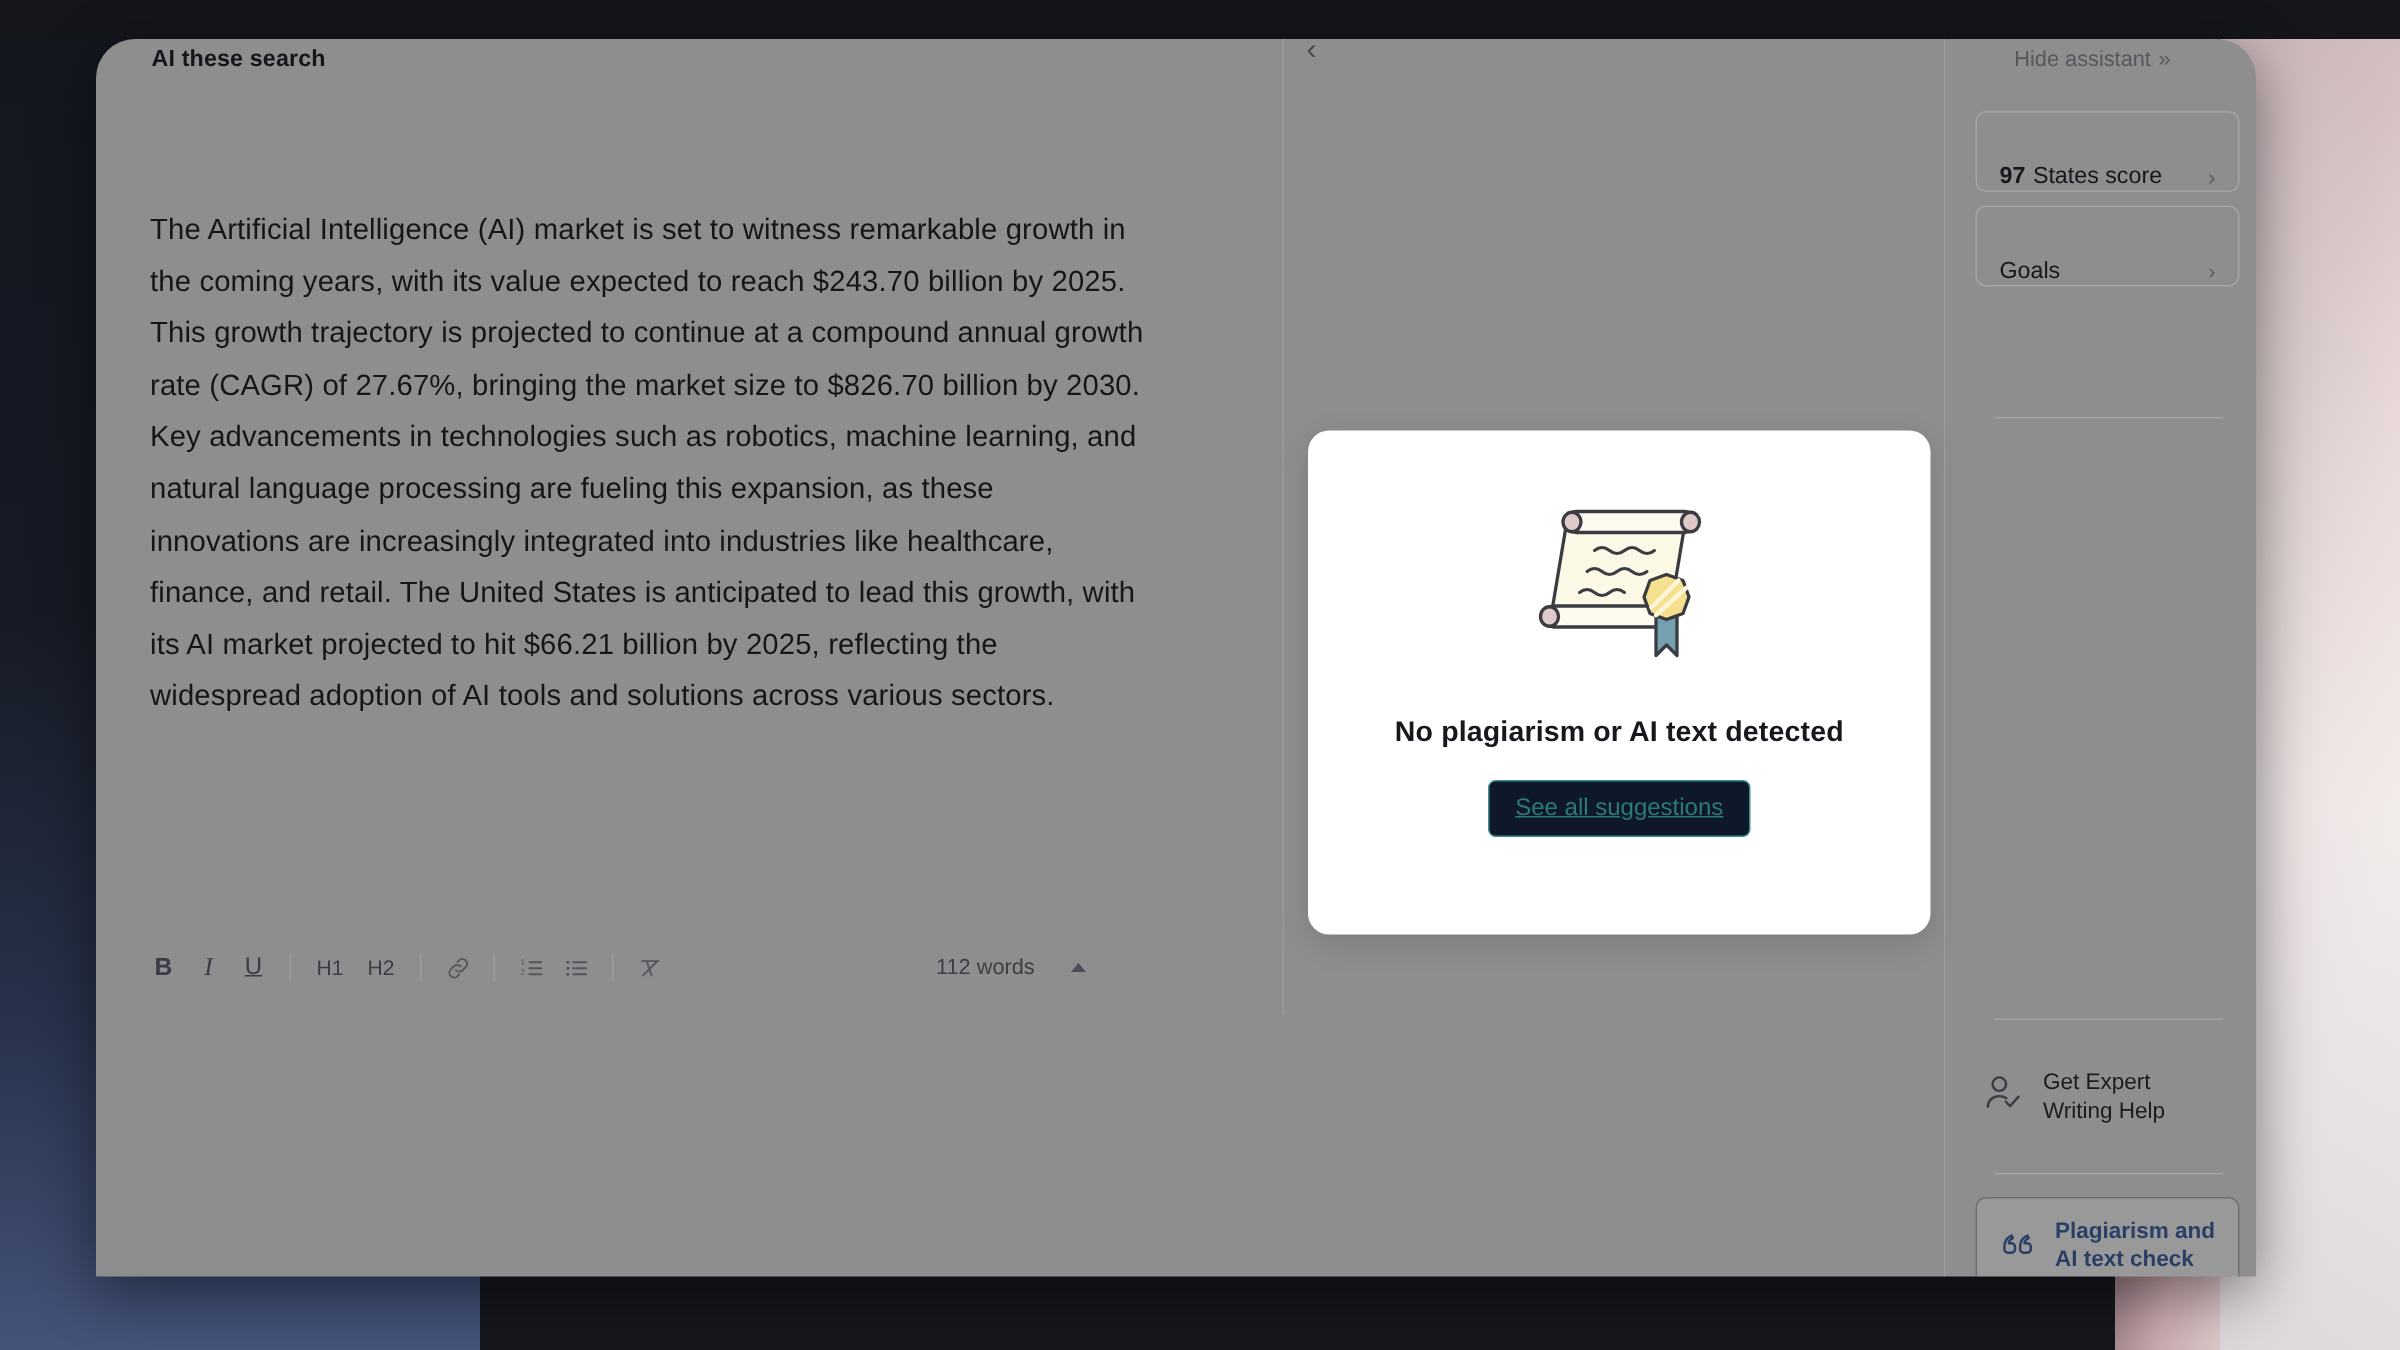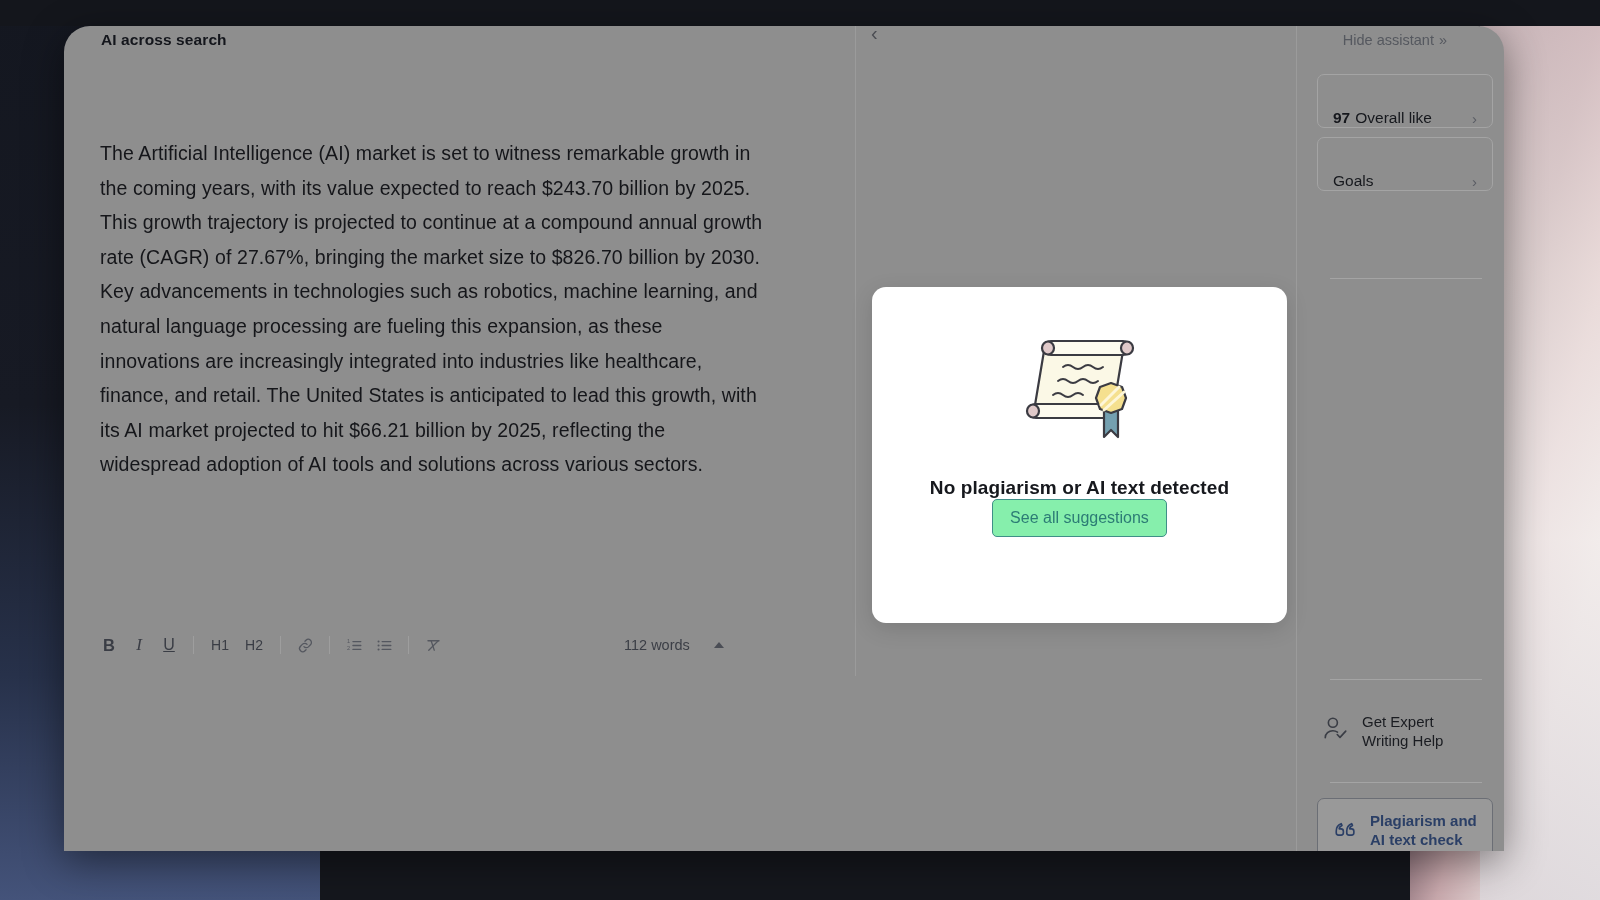--- a/index.html
+++ b/index.html
@@ -108,23 +108,23 @@
   #plag-illu { margin-top:32px; }
   #plag-title {
     margin-top:24px; font-size:19px; font-weight:bold; color:#16181d;
     letter-spacing:.1px;
   }
   #plag-sub {
     margin-top:12px; width:345px; text-align:center;
     font-size:15.5px; line-height:24px; color:#6f727a;
   }
   #plag-btn {
-    margin-top:0; padding:9px 17px;
+    margin-top:20px; padding:9px 17px;
     border:1px solid #3f8f88; border-radius:5px;
-    color:#2c7c75; font-size:16px; background:#86efac; cursor:pointer;
+    color:#2c7c75; font-size:16px; background:#0f172a; cursor:pointer;text-decoration:underline;
   }
 
   
   #sidebar {
     position:absolute; left:1232px; top:0; width:167px; height:825px;
     border-left:1px solid #9b9b9b;
   }
   #hide-assistant {
     position:absolute; right:16px; top:6px;
     font-size:14.5px; color:#55585f; cursor:pointer;
@@ -178,21 +178,21 @@
 </head>
 <body>
 
 <div id="desk-left"></div>
 <div id="desk-right"></div>
 <div id="desk-right-2"></div>
 <div id="desk-topbar"></div>
 
 <div id="app-window">
 
-  <div id="doc-title">AI across search</div>
+  <div id="doc-title">AI these search</div>
 
   <div id="editor-col">
 
     <div id="doc-body">The Artificial Intelligence (AI) market is set to witness remarkable growth in the coming years, with its value expected to reach $243.70 billion by 2025. This growth trajectory is projected to continue at a compound annual growth rate (CAGR) of 27.67%, bringing the market size to $826.70 billion by 2030. Key advancements in technologies such as robotics, machine learning, and natural language processing are fueling this expansion, as these innovations are increasingly integrated into industries like healthcare, finance, and retail. The United States is anticipated to lead this growth, with its AI market projected to hit $66.21 billion by 2025, reflecting the widespread adoption of AI tools and solutions across various sectors.</div>
 
     <div id="toolbar">
       <div id="tool-icons">
 
         <div class="tool-btn bold">B</div>
         <div class="tool-btn ital">I</div>
@@ -286,21 +286,21 @@
 
   <div id="sidebar">
 
     <div id="hide-assistant">
       <span>Hide assistant</span>
       <span>»</span>
     </div>
 
     <div class="sb-card" id="card-score">
       <b>97</b>
-      <span>Overall like</span>
+      <span>States score</span>
       <span class="chev">›</span>
     </div>
 
     <div class="sb-card" id="card-goals">
       <span>Goals</span>
       <span class="chev">›</span>
     </div>
 
 
     <div class="sb-divider" id="div-1"></div>

